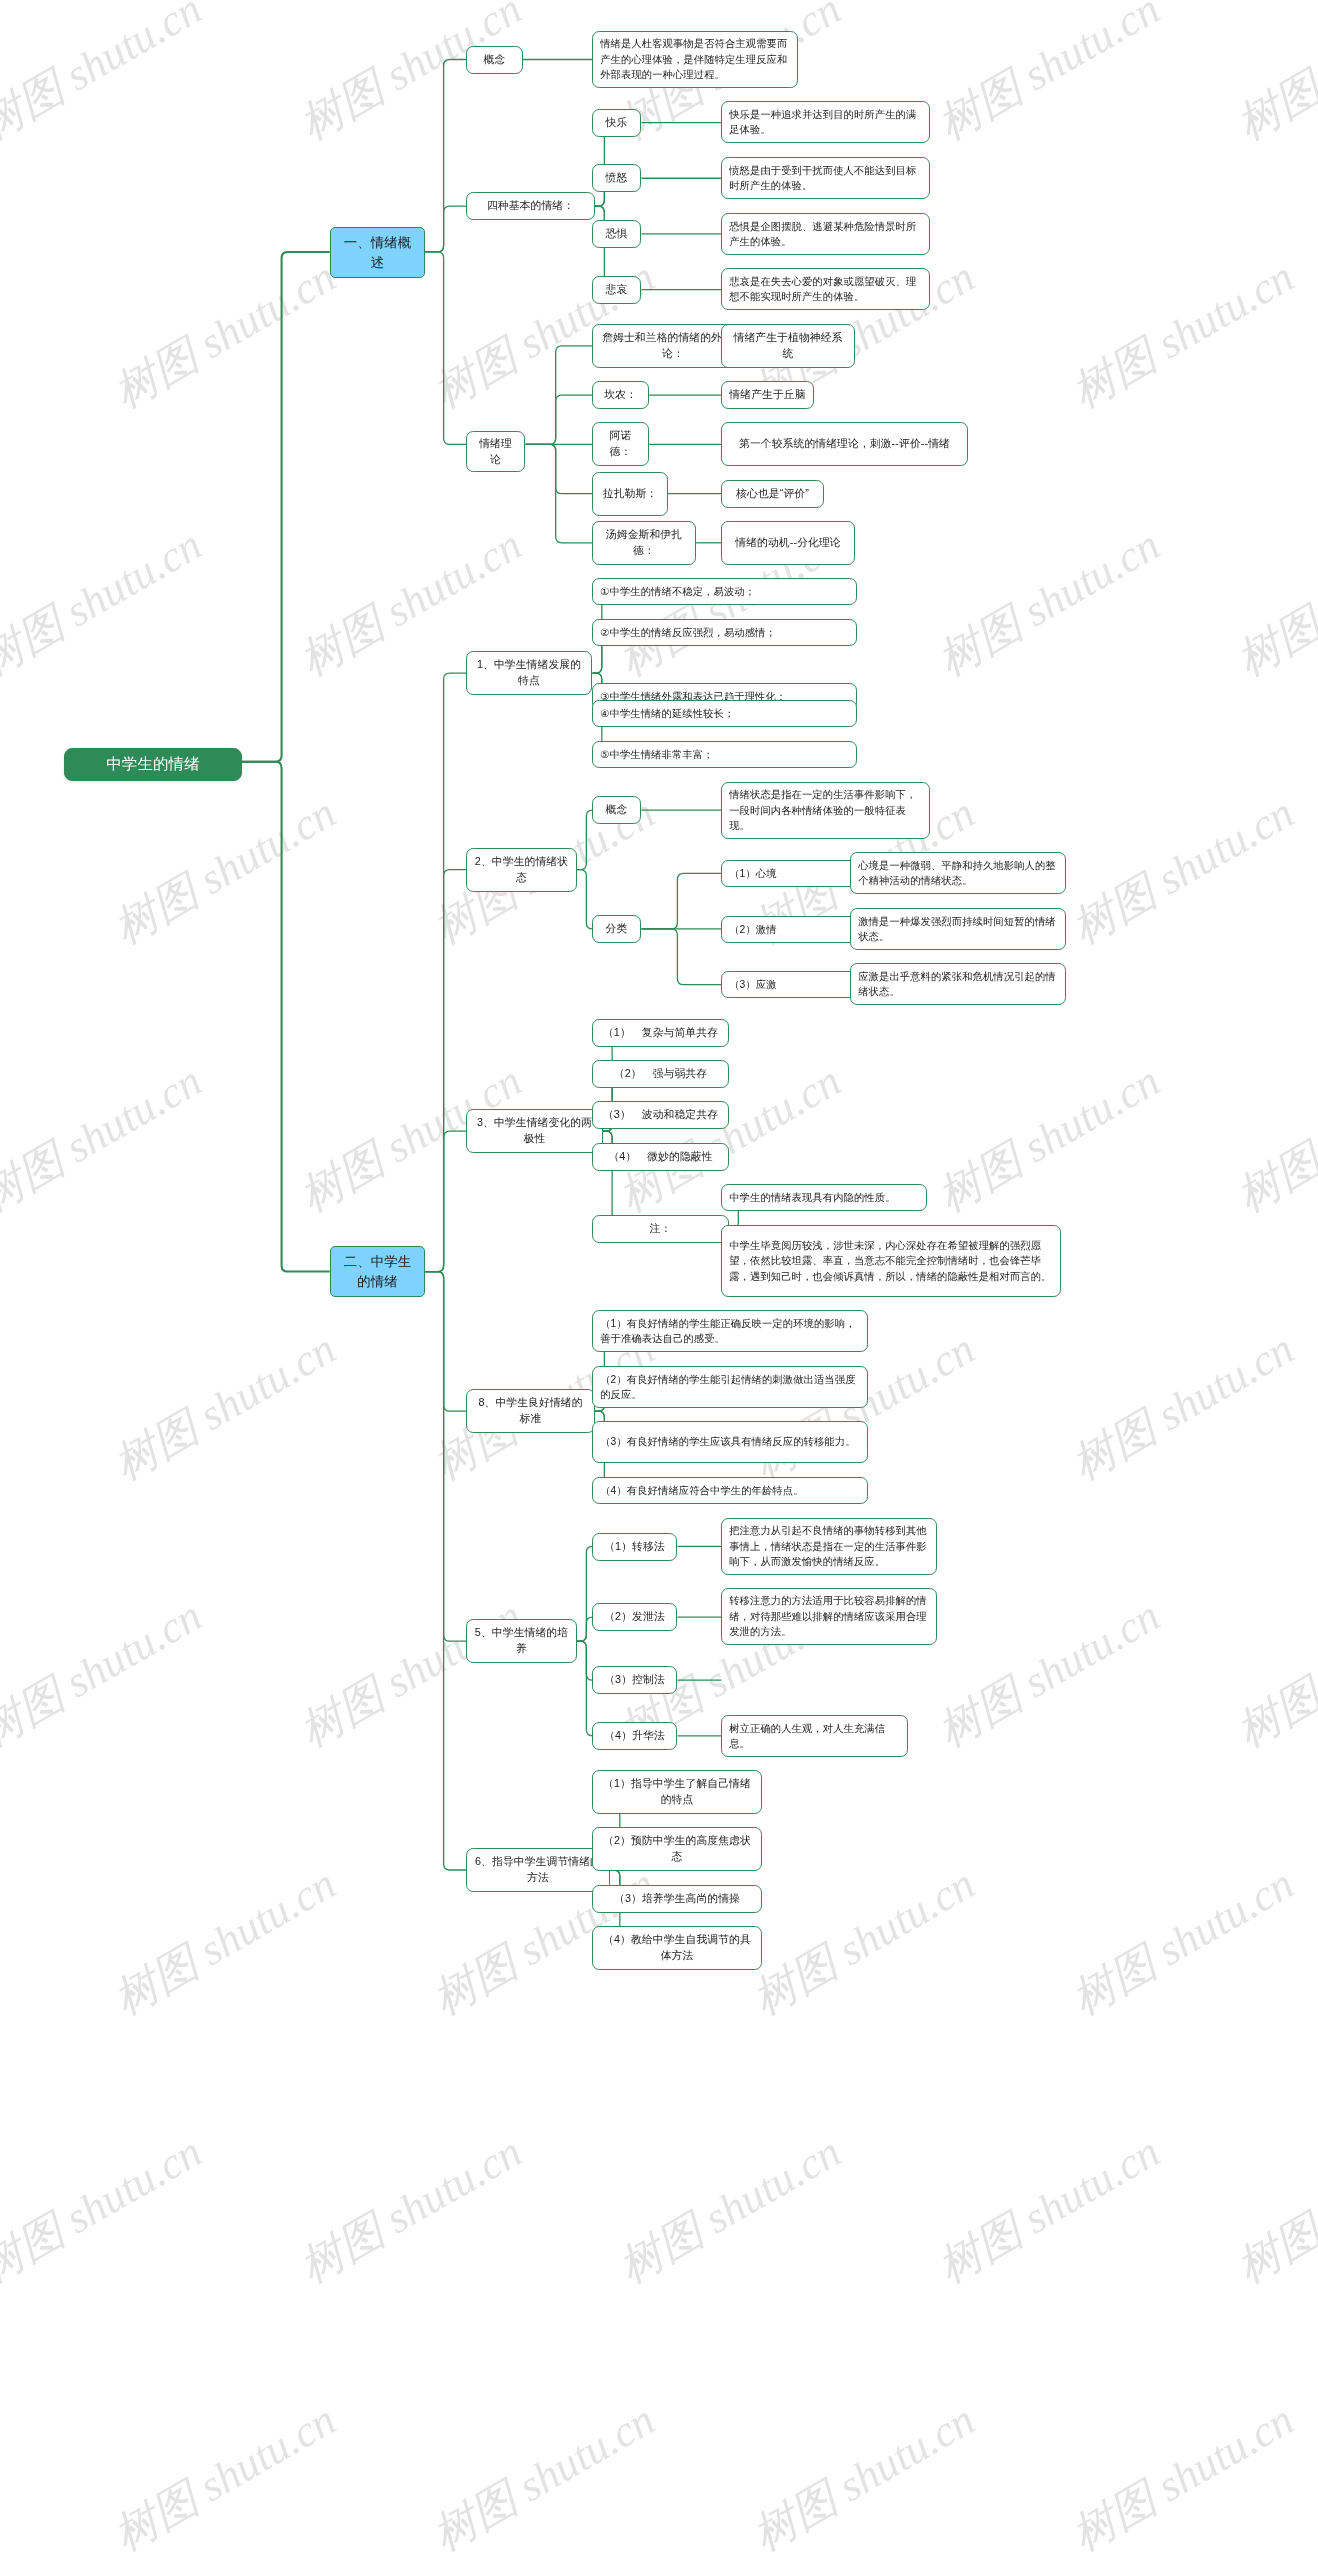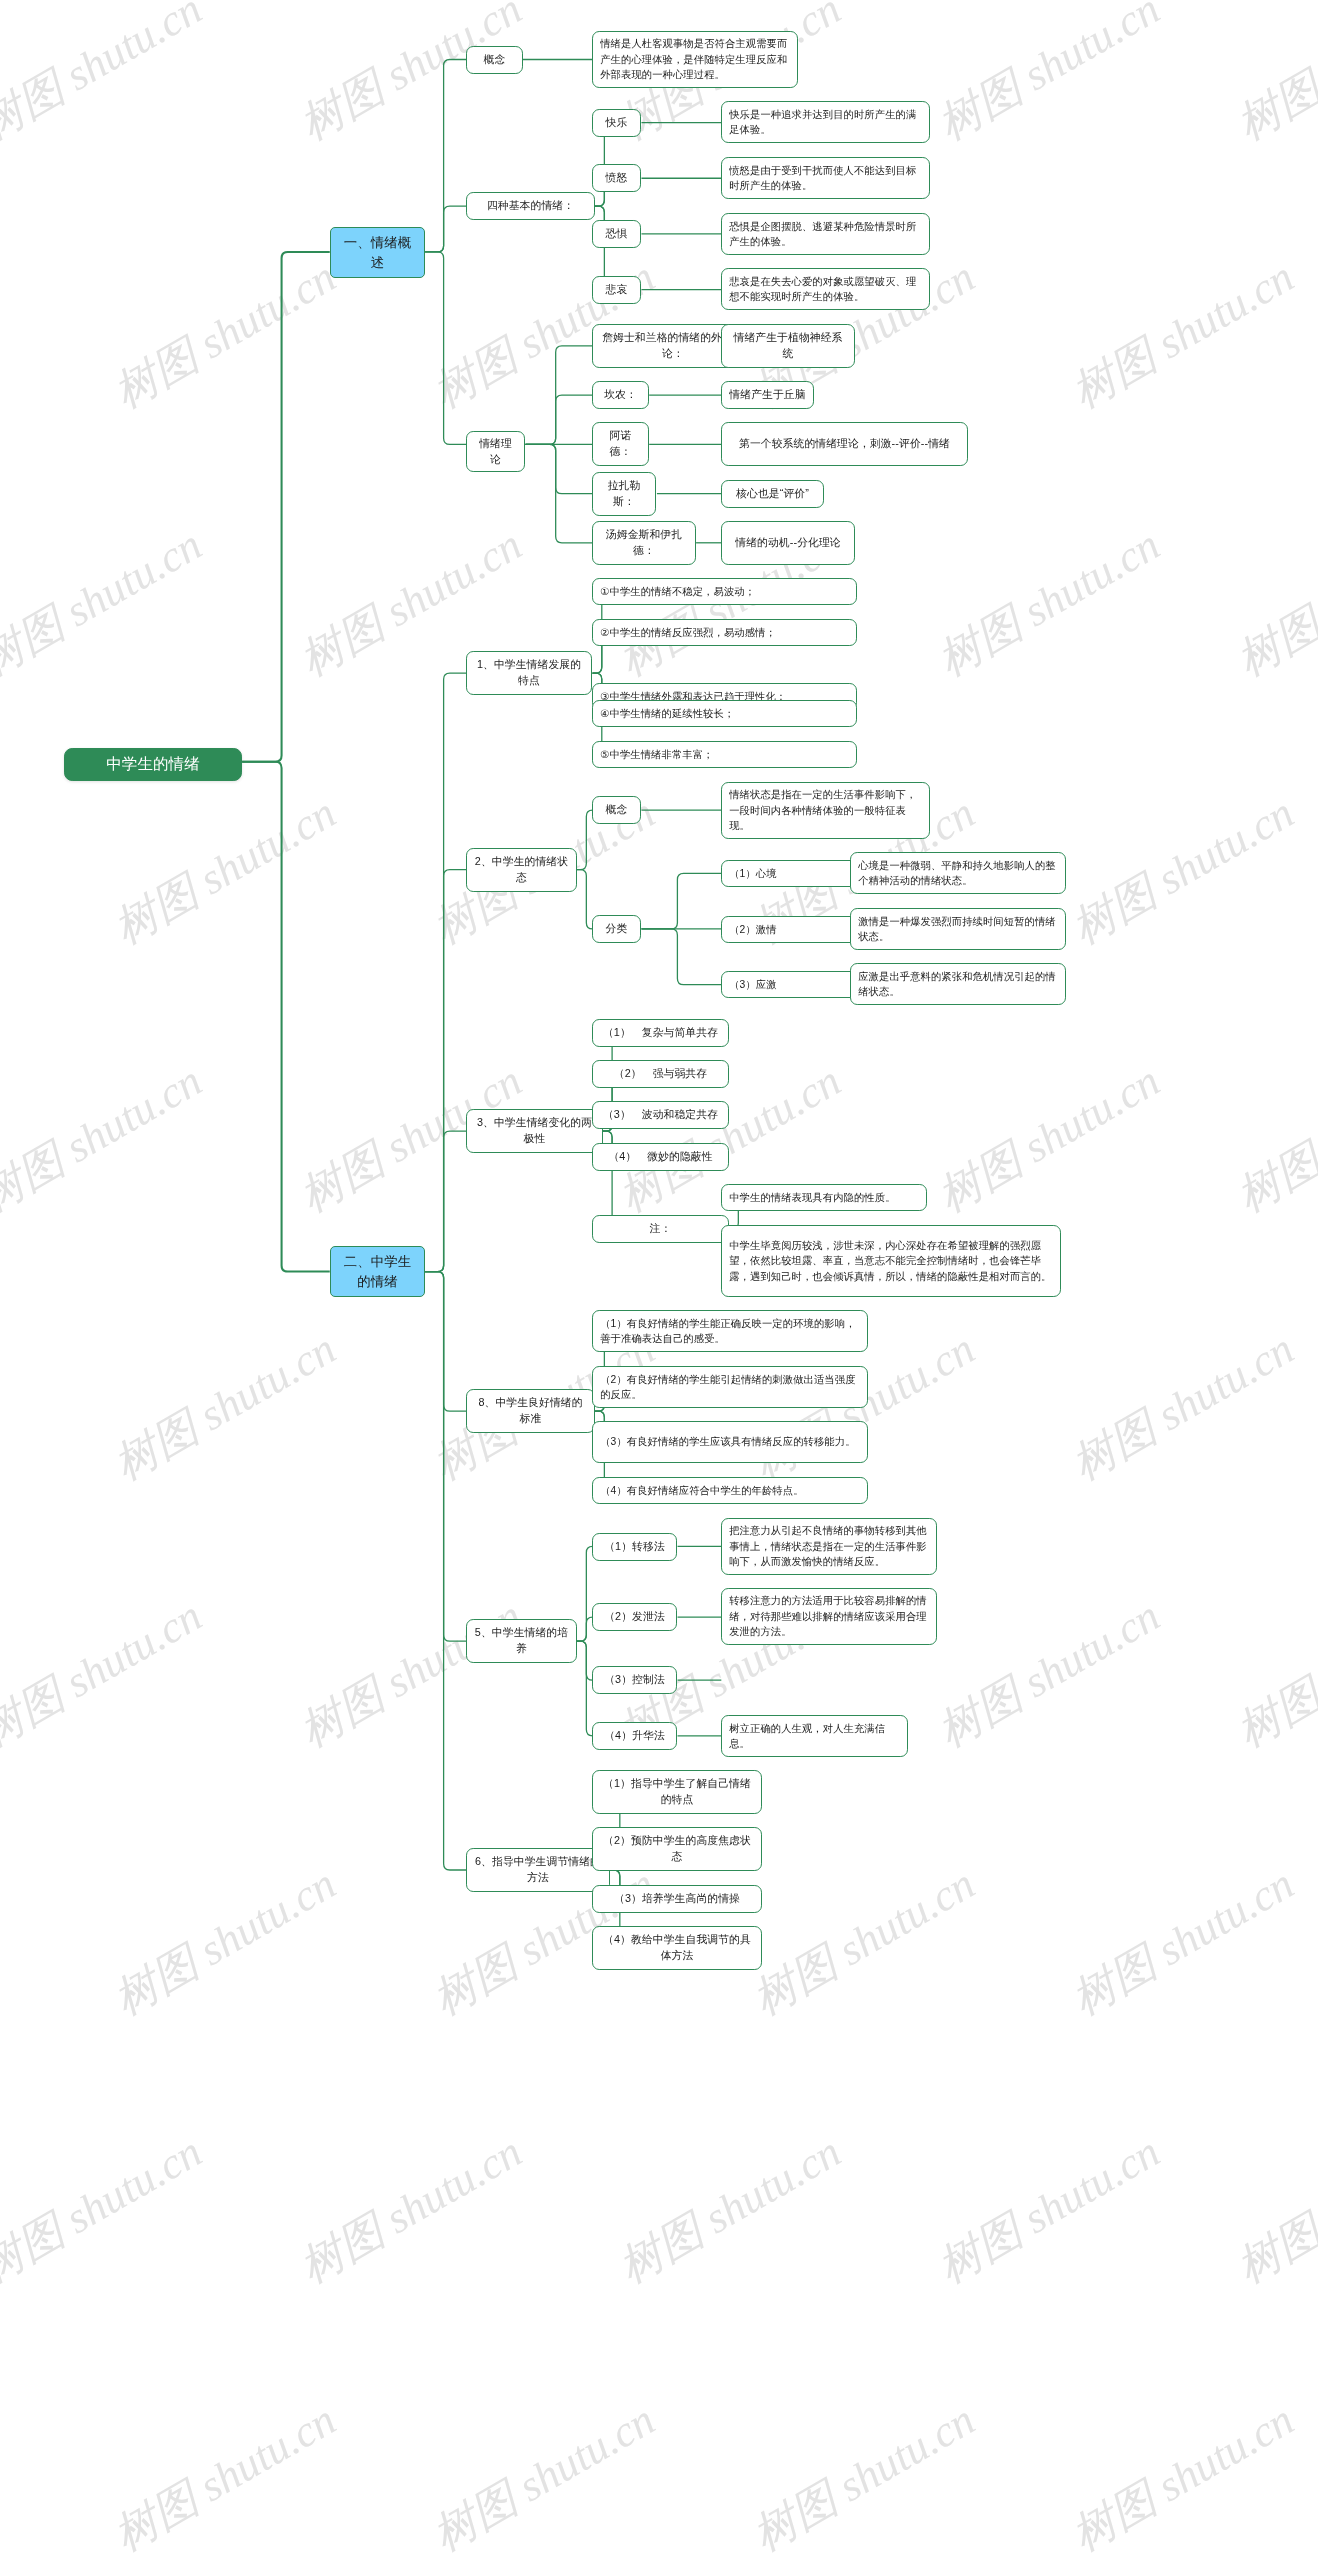--- a/index.html
+++ b/index.html
@@ -243,21 +243,21 @@
     </div>
     <div class="node center" style="left: 721px; top: 381px; width: 93px; min-height: 28px; font-size: 10.8px;">
       <span>情绪产生于丘脑</span>
     </div>
     <div class="node center" style="left: 592px; top: 422px; width: 57px; min-height: 44px; font-size: 10.8px;">
       <span>阿诺德：</span>
     </div>
     <div class="node center" style="left: 721px; top: 422px; width: 247px; min-height: 44px; font-size: 10.8px;">
       <span>第一个较系统的情绪理论，刺激--评价--情绪</span>
     </div>
-    <div class="node center" style="left: 592px; top: 472px; width: 64px; min-height: 44px; font-size: 10.8px;">
+    <div class="node center" style="left: 592px; top: 472px; width: 76px; min-height: 44px; font-size: 10.8px;">
       <span>拉扎勒斯：</span>
     </div>
     <div class="node center" style="left: 721px; top: 480px; width: 103px; min-height: 28px; font-size: 10.8px;">
       <span>核心也是“评价”</span>
     </div>
     <div class="node center" style="left: 592px; top: 521px; width: 104px; min-height: 44px; font-size: 10.8px;">
       <span>汤姆金斯和伊扎德：</span>
     </div>
     <div class="node center" style="left: 721px; top: 521px; width: 134px; min-height: 44px; font-size: 10.8px;">
       <span>情绪的动机--分化理论</span>

